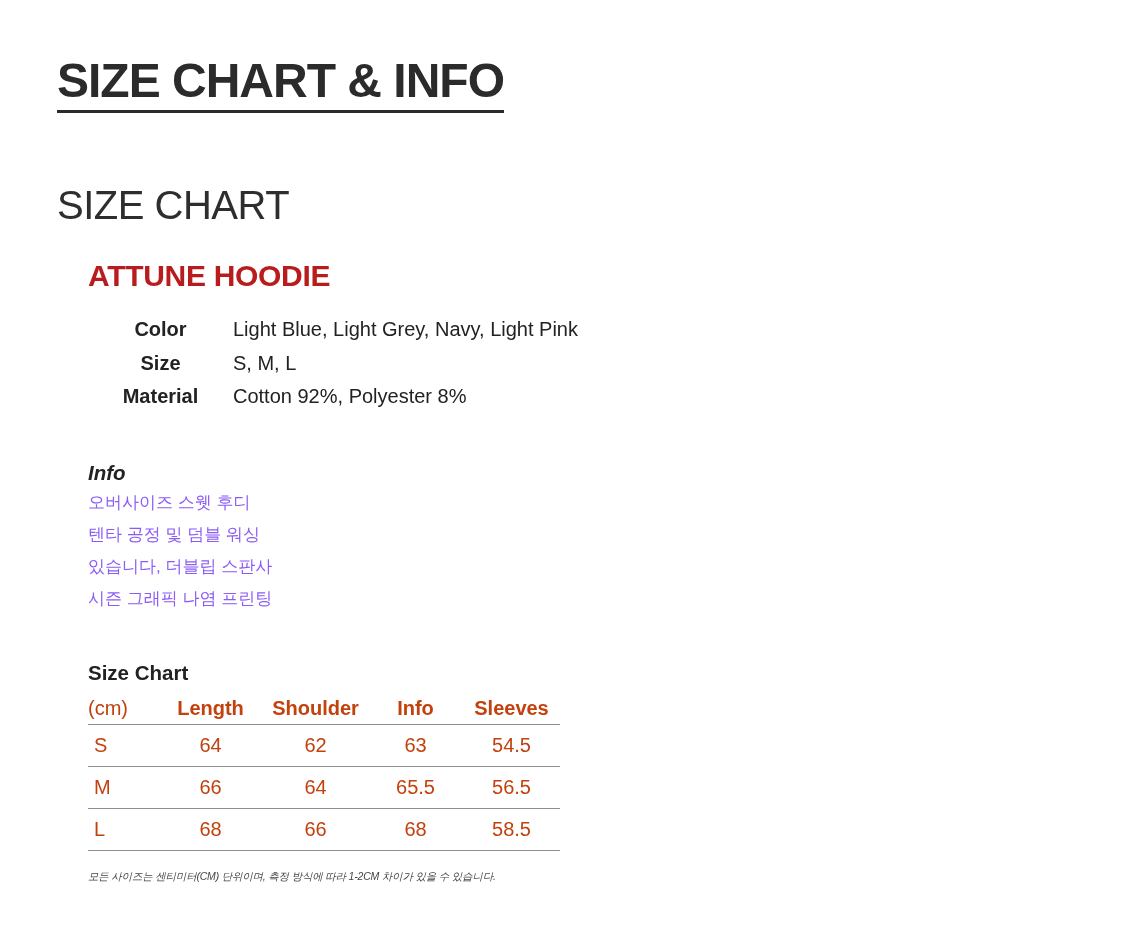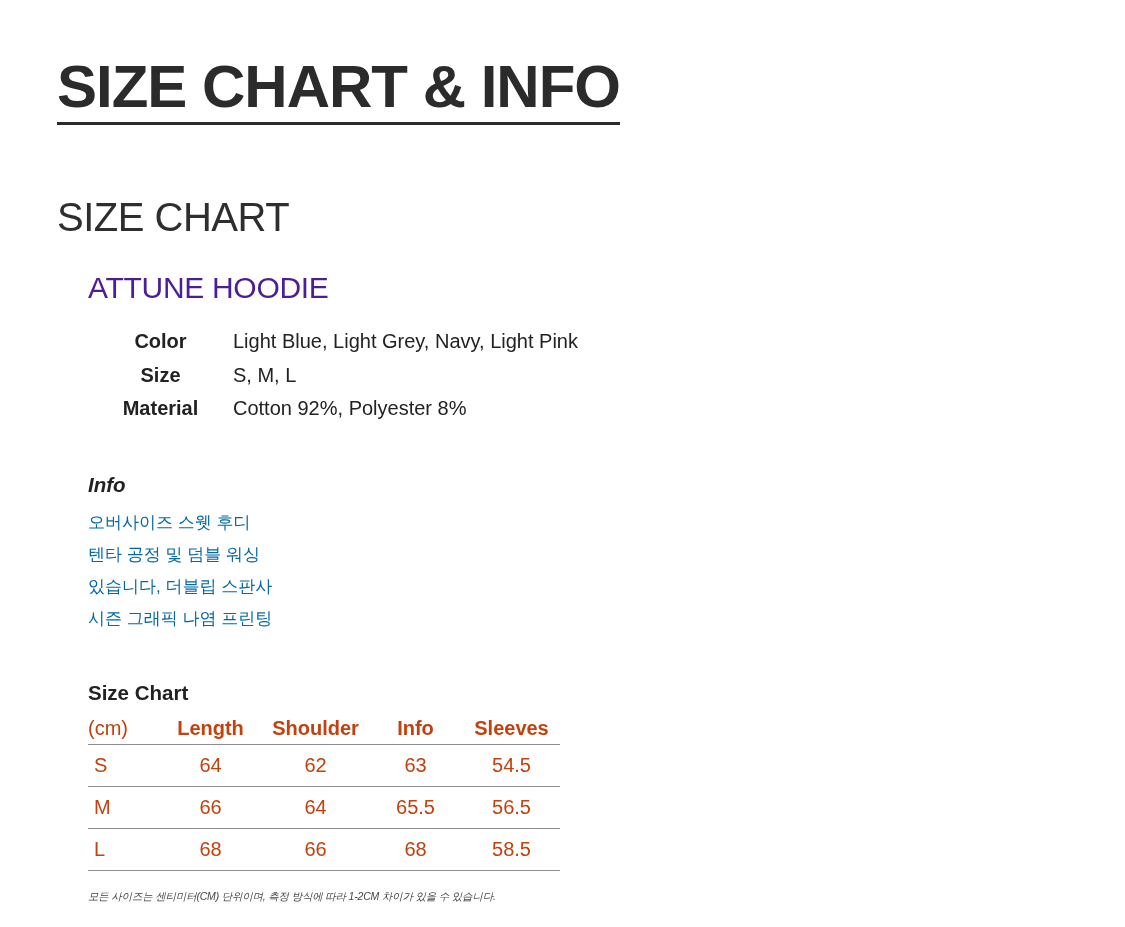--- a/index.html
+++ b/index.html
@@ -13,21 +13,21 @@
     overflow: hidden;
     font-family: "Liberation Sans", "DejaVu Sans", sans-serif;
     color: #222222;
   }
   .page {
     padding: 57px 0 0 57px;
   }
   .page-title {
     display: inline-block;
     margin: 0;
-    font-size: 60px;
+    font-size: 48px;
     font-weight: 700;
     line-height: 1;
     letter-spacing: -1px;
     color: #2b2b2b;
     border-bottom: 3px solid #2b2b2b;
     padding-bottom: 5px;
   }
   .section-heading {
     margin: 72px 0 0 0;
     font-size: 40px;
@@ -35,24 +35,24 @@
     line-height: 1;
     letter-spacing: -0.5px;
     color: #2e2e2e;
   }
   .product {
     margin-left: 31px; 
   }
   .product-name {
     margin: 36px 0 2px 0;
     font-size: 30px;
-    font-weight: 400;
+    font-weight: 700;
     line-height: 1;
     letter-spacing: -0.3px;
-    color: #4c1d95;
+    color: #b91c1c;
   }
   .specs {
     margin-top: 22px;
     font-size: 20px;
   }
   .spec-row {
     display: flex;
     line-height: 33.5px;
     text-align: center;
   }
@@ -68,24 +68,24 @@
     margin-top: 49px;
   }
   .info-heading {
     margin: 0;
     font-size: 20.5px;
     font-weight: 700;
     line-height: 1;
     font-style: italic;
   }
   .info-lines {
-    margin-top: 12px;
+    margin-top: 4px;
     font-size: 17px;
     line-height: 32px;
-    color: #0369a1;
+    color: #8b5cf6;
   }
   .sizechart-section {
     margin-top: 48px;
   }
   .sizechart-heading {
     margin: 0;
     font-size: 20.5px;
     font-weight: 700;
     line-height: 1;
   }

